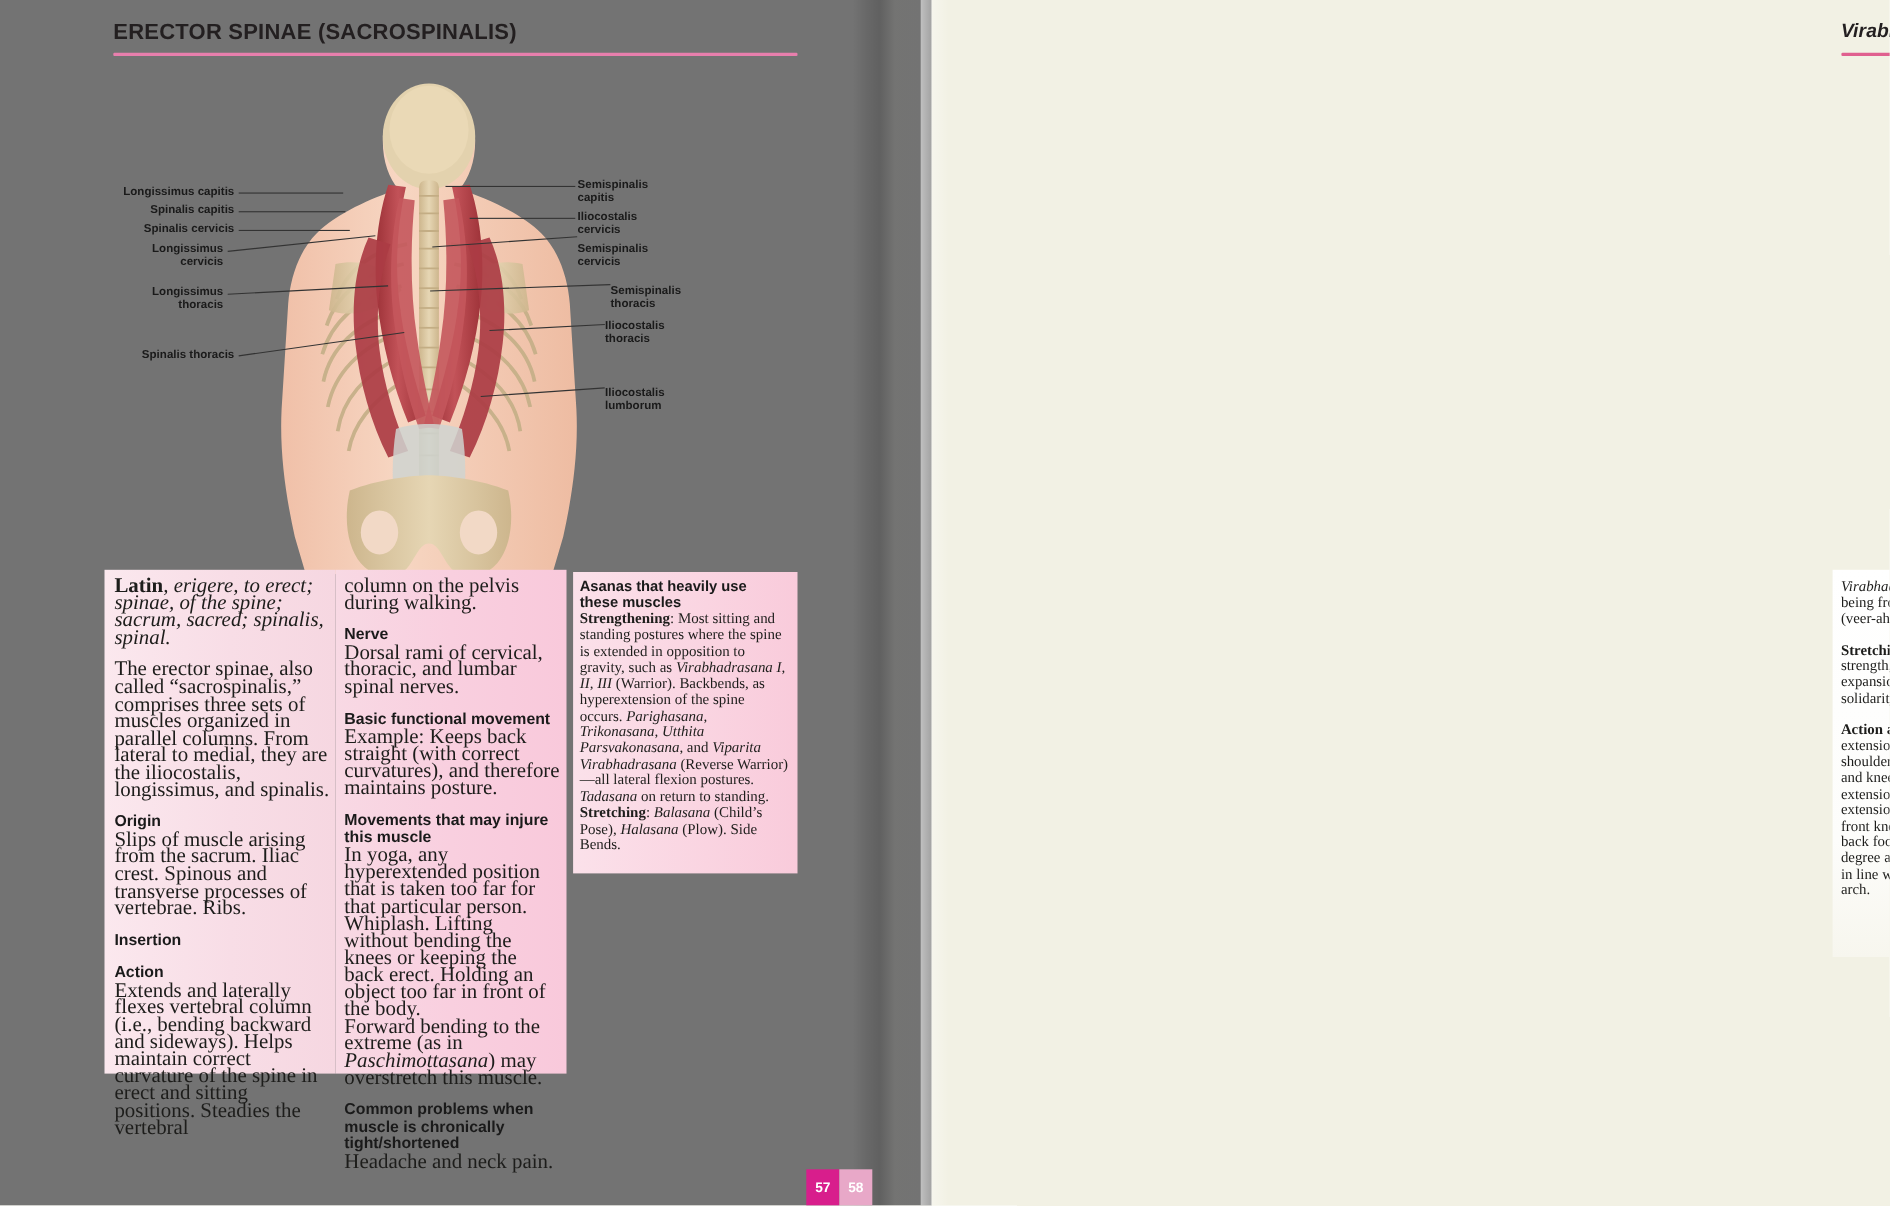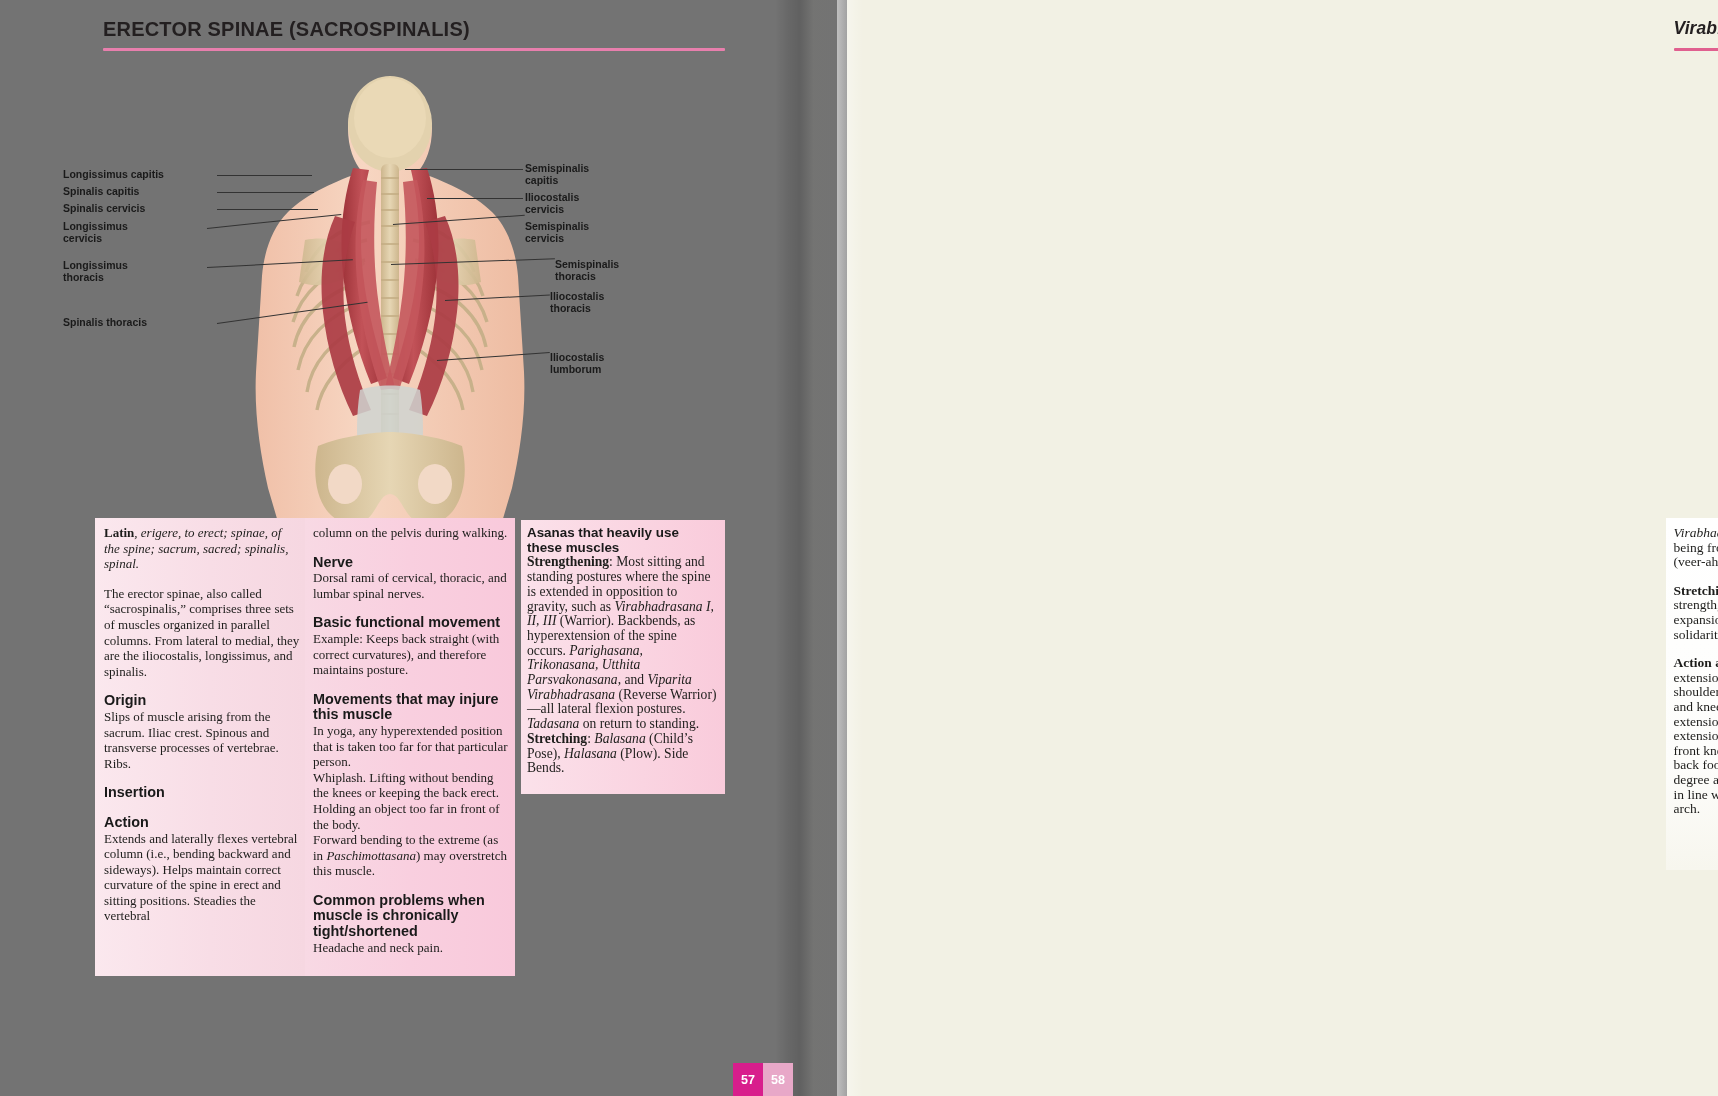--- a/index.html
+++ b/index.html
@@ -59,25 +59,25 @@
 
   .lbl {
     position: absolute;
     font-family: "Liberation Sans", sans-serif;
     font-weight: bold;
     font-size: 10.5px;
     line-height: 12px;
     color: #1a1a1a;
     white-space: pre-line;
   }
-  .lbl.r { }
+  .lbl.r { text-align: right; }
   .leader { position: absolute; background: #333; height: 1px; transform-origin: left center; }
   .body-txt {
     font-family: "Liberation Serif", serif;
-    font-size: 13px;
+    font-size: 19px;
     line-height: 15.6px;
     color: #1d1d1b;
     text-align: left;
   }
   .h {
     font-family: "Liberation Sans", sans-serif;
     font-weight: bold;
     font-size: 14.4px;
     line-height: 15.6px;
     color: #1a1a1a;

